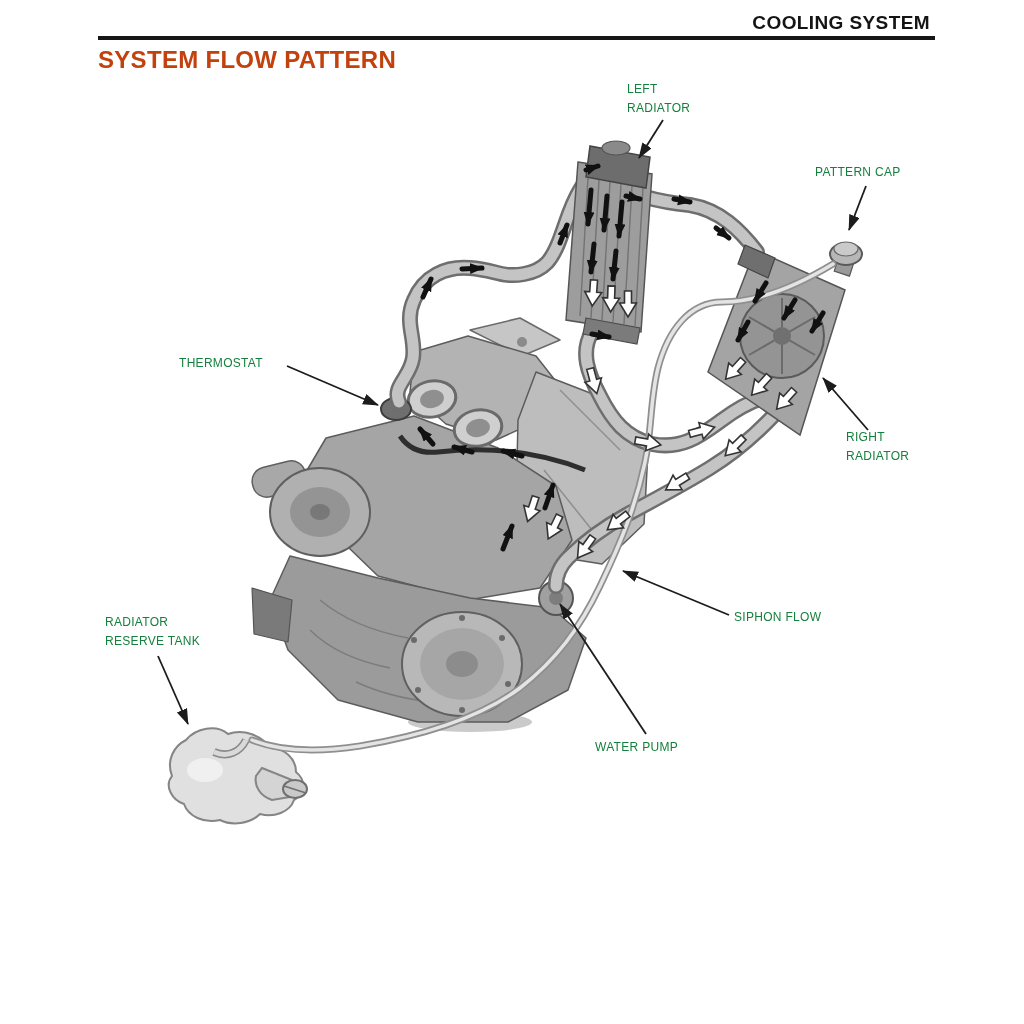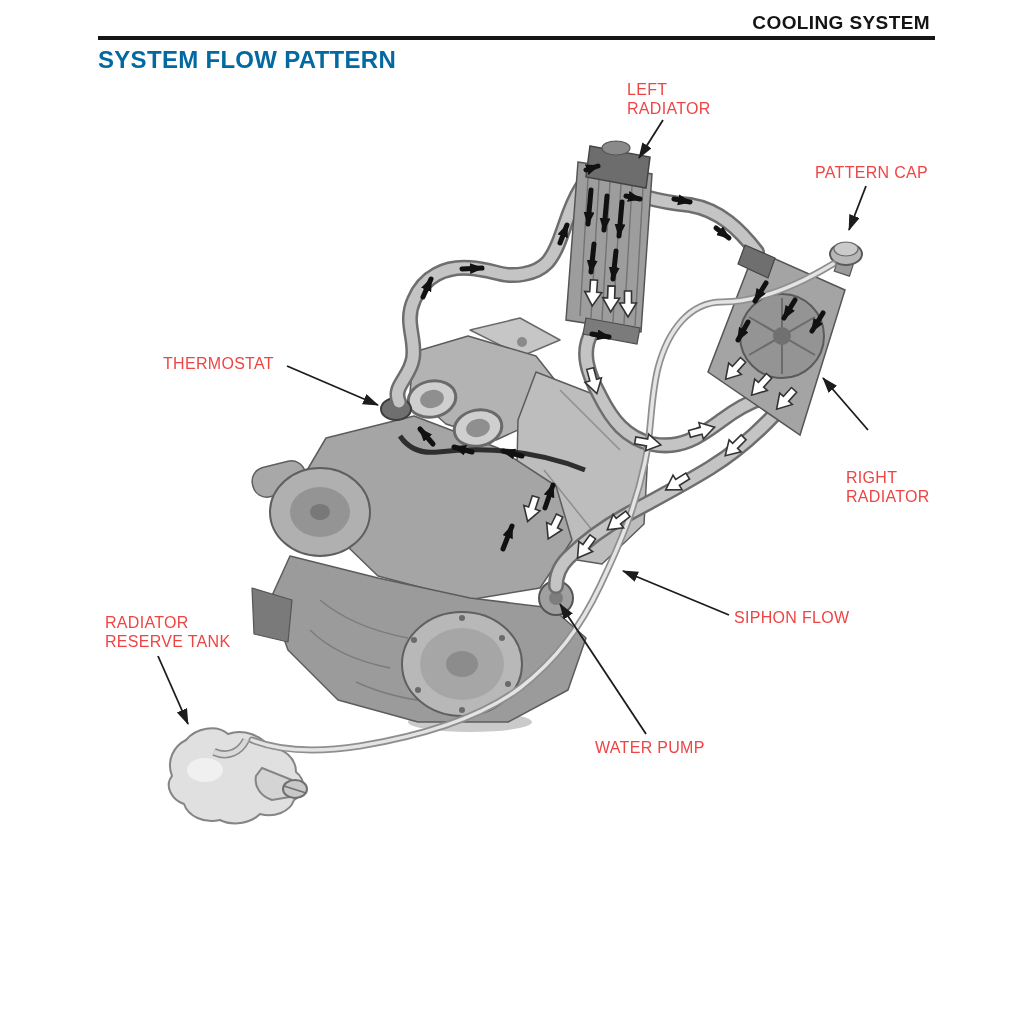--- a/index.html
+++ b/index.html
@@ -9,24 +9,24 @@
   }
   .section-header{
     position:absolute;top:12px;right:94px;
     font-size:19px;font-weight:bold;color:#141414;letter-spacing:.4px;
   }
   .header-rule{
     position:absolute;top:36px;left:98px;right:89px;height:4px;background:#161616;
   }
   .page-title{
     position:absolute;top:46px;left:98px;
-    font-size:24px;font-weight:bold;color:#0369a1;letter-spacing:.3px;
+    font-size:24px;font-weight:bold;color:#c2410c;letter-spacing:.3px;
   }
   .callout{
-    position:absolute;font-size:16px;line-height:19px;color:#ef4444;
+    position:absolute;font-size:12px;line-height:19px;color:#15803d;
     letter-spacing:.3px;white-space:pre-line;
   }
   svg.illus{position:absolute;left:0;top:0;width:1024px;height:1024px;}
 </style>
 </head>
 <body>
 
 <div class="page">
 
   <div class="section-header">COOLING SYSTEM</div>
@@ -194,21 +194,21 @@
       <path d="M868,430 L823,378" marker-end="url(#lah)"></path>
       <path d="M729,615 L623,571" marker-end="url(#lah)"></path>
       <path d="M646,734 L560,604" marker-end="url(#lah)"></path>
       <path d="M158,656 L188,724" marker-end="url(#lah)"></path>
     </g>
   </svg>
 
   <div class="callout" style="left:627px;top:80px;">LEFT
 RADIATOR</div>
   <div class="callout" style="left:815px;top:163px;">PATTERN CAP</div>
-  <div class="callout" style="left:163px;top:354px;">THERMOSTAT</div>
-  <div class="callout" style="left:846px;top:428px;margin-top:40px;">RIGHT
+  <div class="callout" style="left:179px;top:354px;">THERMOSTAT</div>
+  <div class="callout" style="left:846px;top:428px;">RIGHT
 RADIATOR</div>
   <div class="callout" style="left:734px;top:608px;">SIPHON FLOW</div>
   <div class="callout" style="left:595px;top:738px;text-align:right;">WATER PUMP</div>
   <div class="callout" style="left:105px;top:613px;">RADIATOR
 RESERVE TANK</div>
 
 </div>
 
 </body></html>

